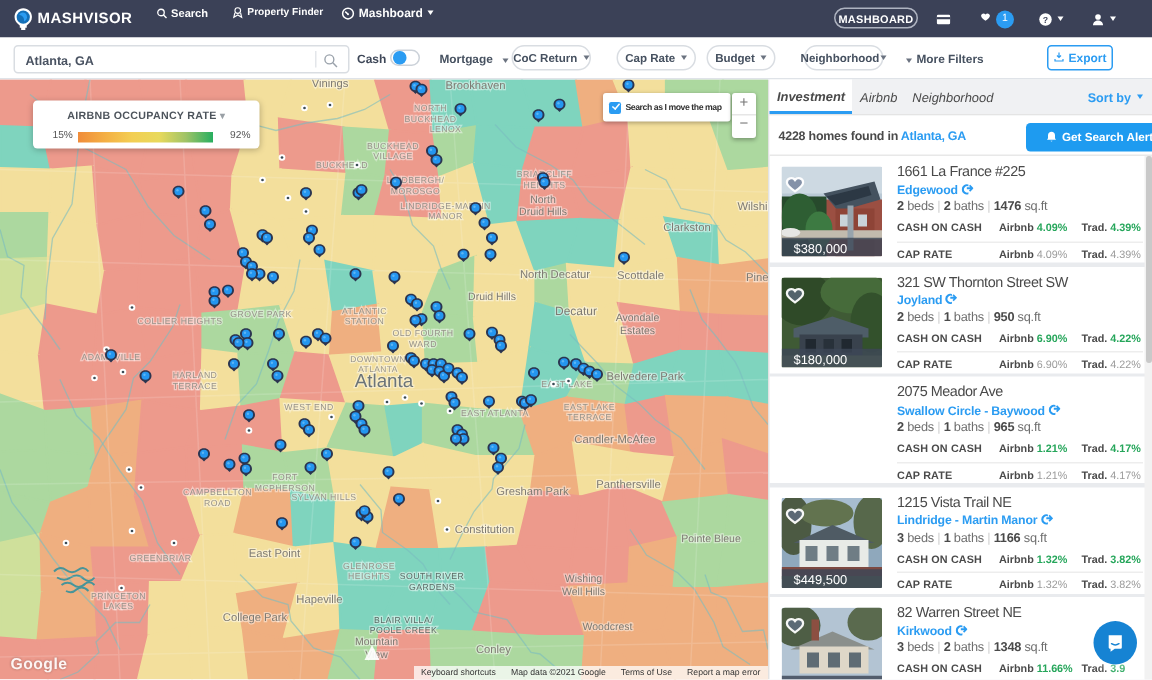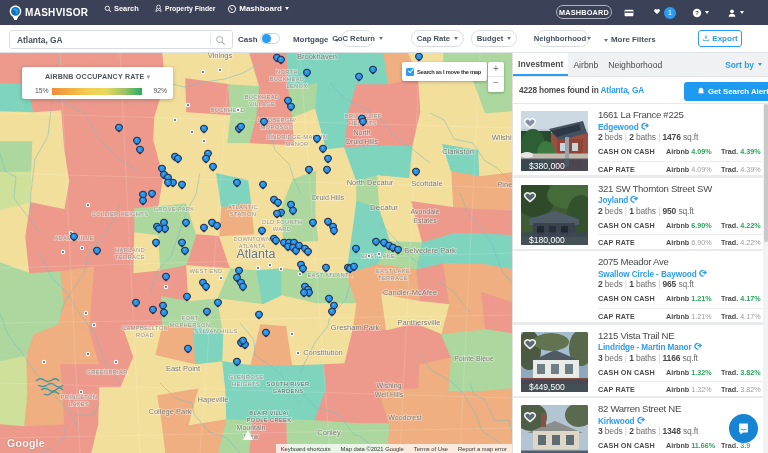--- a/index.html
+++ b/index.html
@@ -43,21 +43,21 @@
 .cb { flex:0 0 auto; width:8px; height:8px; background:#2b9cf2; border-radius:1.5px; margin:0 3px 0 4px; position:relative; }
 .cb:after { content:""; position:absolute; left:2.5px; top:0.7px; width:2.4px; height:4.4px; border:solid #fff; border-width:0 1.3px 1.3px 0; transform:rotate(40deg); }
 .zoomctl { position:absolute; left:488px; top:9px; width:16px; height:30px; background:#fff; border-radius:2px; box-shadow:0 1px 3px rgba(0,0,0,0.3); }
 .zoomctl .plus { height:15px; border-bottom:1px solid #e6e6e6; color:#777; font-size:10px; text-align:center; line-height:14px; }
 .zoomctl .minus { height:14px; color:#777; font-size:10px; text-align:center; line-height:12px; }
 .glogo { position:absolute; left:7px; bottom:4px; color:#fff; font-size:10.5px; font-weight:bold; letter-spacing:0.3px; text-shadow:0 0 2px rgba(0,0,0,0.35); opacity:0.9; }
 .attrib { position:absolute; right:0; bottom:0; height:9px; background:rgba(255,255,255,0.75); font-size:5.8px; color:#333; display:flex; align-items:center; }
 .attrib span { margin:0 5px; white-space:nowrap; }
 
 .tabs { height:24px; background:#f0f1f3; display:flex; border-bottom:1px solid #e4e4e4; position:relative; }
-.tab { font-size:8.6px; color:#4a4a4a; display:flex; align-items:center; padding:0 5px; }
+.tab { font-size:8.6px; color:#4a4a4a; display:flex; align-items:center; padding:0 5px;font-style:italic; }
 .tab.active { background:#fff; font-weight:bold; border-bottom:2px solid #2b9cf2; }
 .sortby { position:absolute; right:6px; top:0; height:100%; display:flex; align-items:center; color:#2b9cf2; font-size:8.4px; font-weight:bold; }
 .found { height:27px; background:#fff; border-bottom:1px solid #e8e8e8; position:relative; display:flex; align-items:center; }
 .found .txt { margin-left:6px; font-size:8.3px; letter-spacing:-0.15px; font-weight:bold; color:#4a4a4a; }
 .found .txt a { color:#2b9cf2; text-decoration:none; }
 .alertbtn { position:absolute; left:171px; top:5px; width:102px; height:19px; background:#1e9bf0; border-radius:3px; color:#fff; font-size:7.8px; font-weight:bold; display:flex; align-items:center; justify-content:center; }
 .cards { flex:1; overflow:hidden; background:#e9ebee; display:flex; flex-direction:column; gap:2.6px; }
 .card { height:71px; flex:0 0 71px; background:#fff; position:relative; }
 .cimg { position:absolute; left:8px; top:7px; width:67px; height:60px; overflow:hidden; border-radius:1px; }
 .cbody { position:absolute; left:85px; top:0; right:6px; height:100%; }
@@ -133,21 +133,21 @@
     <svg class="mag" width="11" height="11" viewBox="0 0 24 24">
         <circle cx="10" cy="10" r="6.5" fill="none" stroke="#9aa2ab" stroke-width="2"></circle>
         <line x1="15" y1="15" x2="21" y2="21" stroke="#9aa2ab" stroke-width="2.2"></line>
       </svg>
   </div>
   <div class="cashlbl">Cash</div>
   <div class="toggle">
       <div class="knob"></div>
     </div>
   <div class="mort">Mortgage <span class="dcaret"></span></div>
-  <div class="fbtn" style="left:341px; width:33px;">CoC Return <span class="dcaret"></span></div>
+  <div class="fbtn" style="left:341px; width:53px;">CoC Return <span class="dcaret"></span></div>
   <div class="fbtn" style="left:411px; width:53px;">Cap Rate <span class="dcaret"></span></div>
   <div class="fbtn" style="left:471px; width:46px;">Budget <span class="dcaret"></span></div>
   <div class="fbtn" style="left:536px; width:53px;">Neighborhood<span class="dcaret" style="margin-left:1px;"></span></div>
   <div class="morefil"><span class="dcaret" style="margin:0 3px 0 0;"></span>More Filters</div>
   <div class="exportbtn"><svg width="8" height="8" viewBox="0 0 24 24" style="margin-right:2px;">
         <path d="M12,3 L12,13 M8,9 L12,13 L16,9" stroke="#2b9cf2" stroke-width="2.4" fill="none"></path>
         <path d="M4,16 L4,20 L20,20 L20,16" stroke="#2b9cf2" stroke-width="2.4" fill="none"></path>
       </svg>Export</div>
 </div>
 <div class="main">

